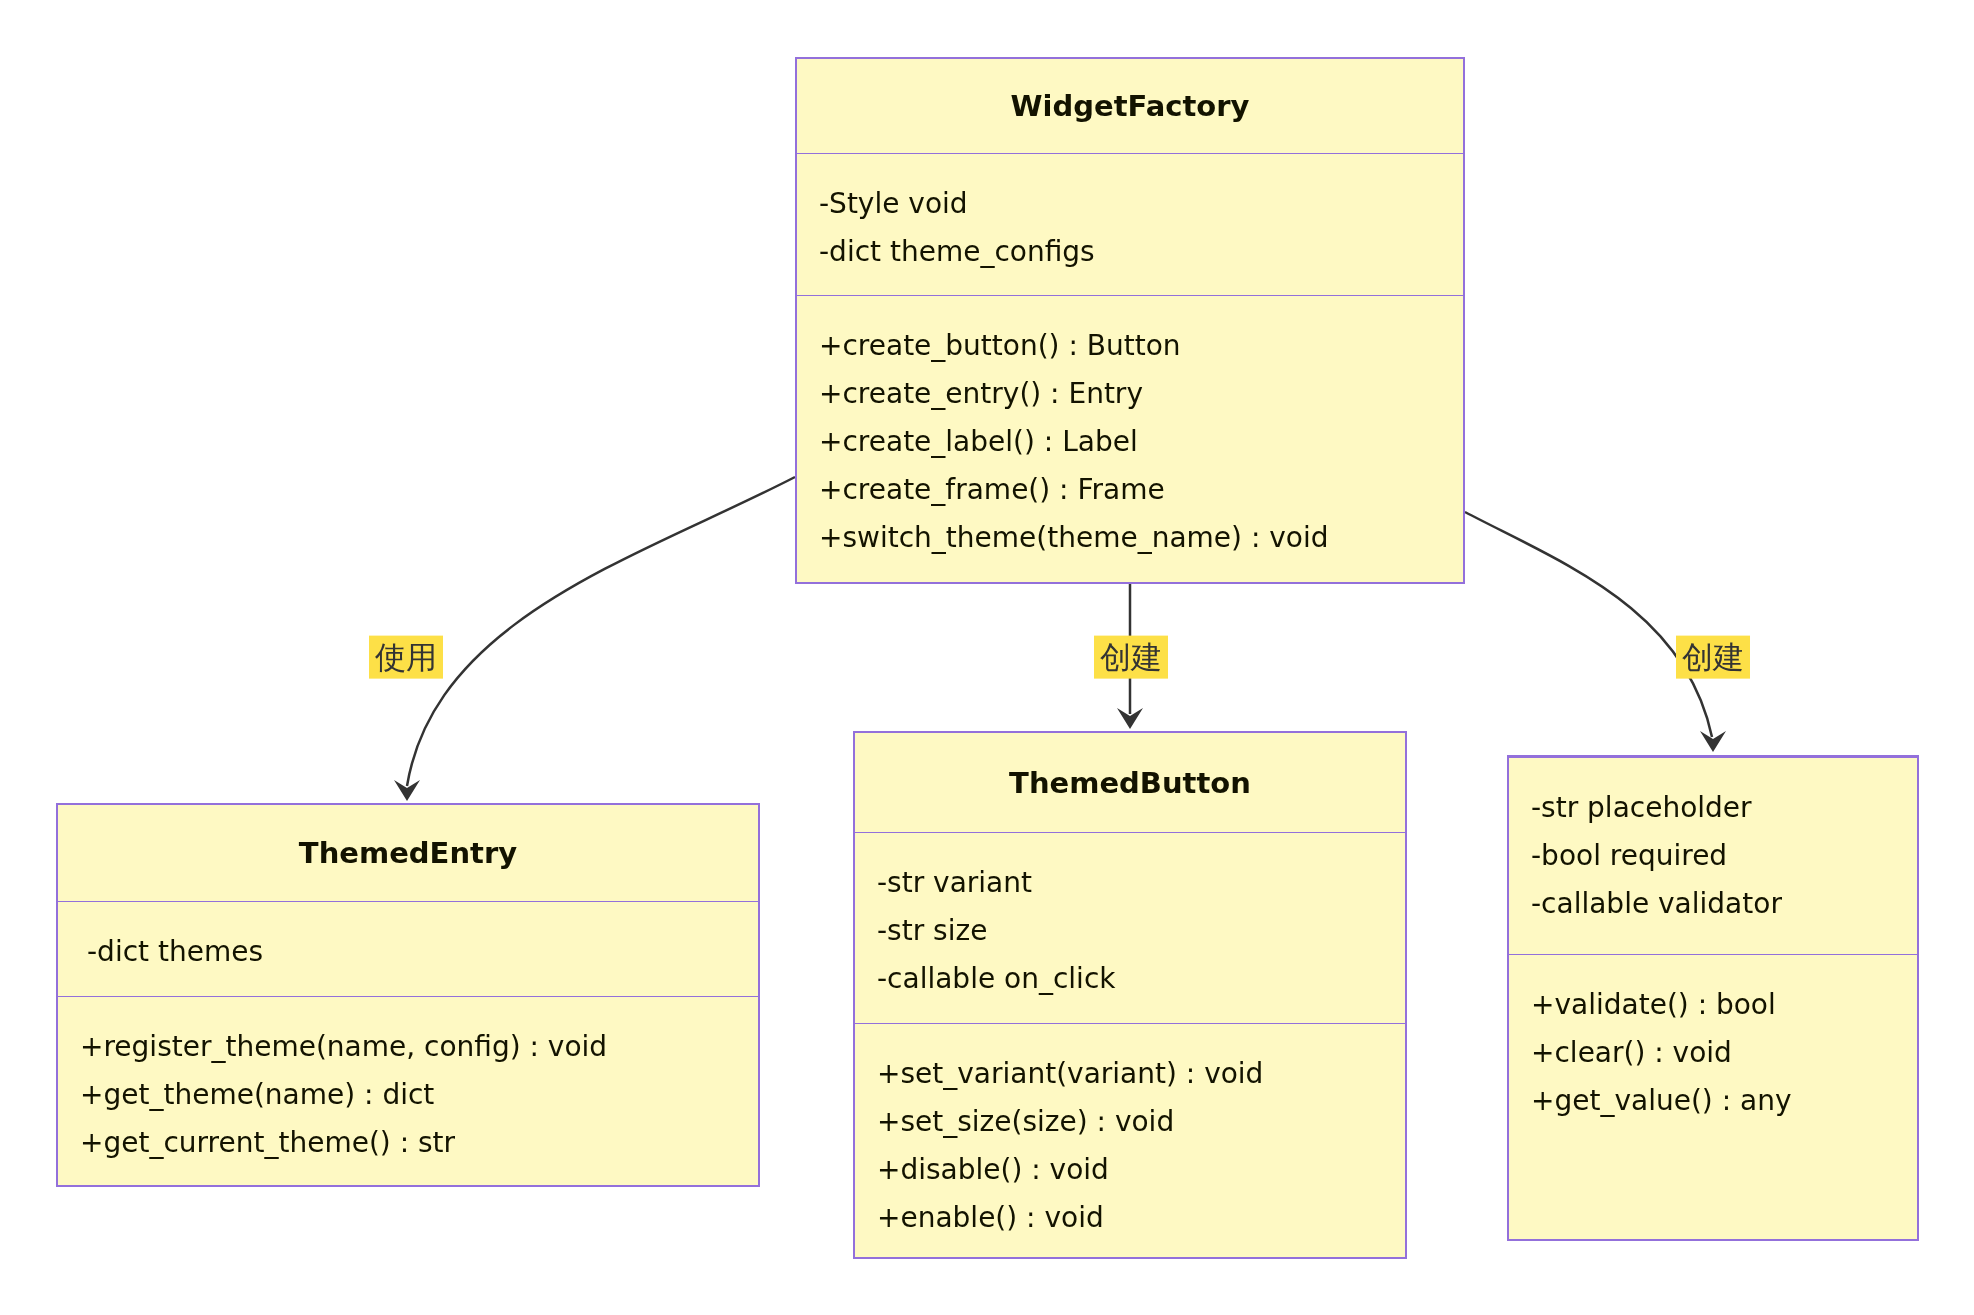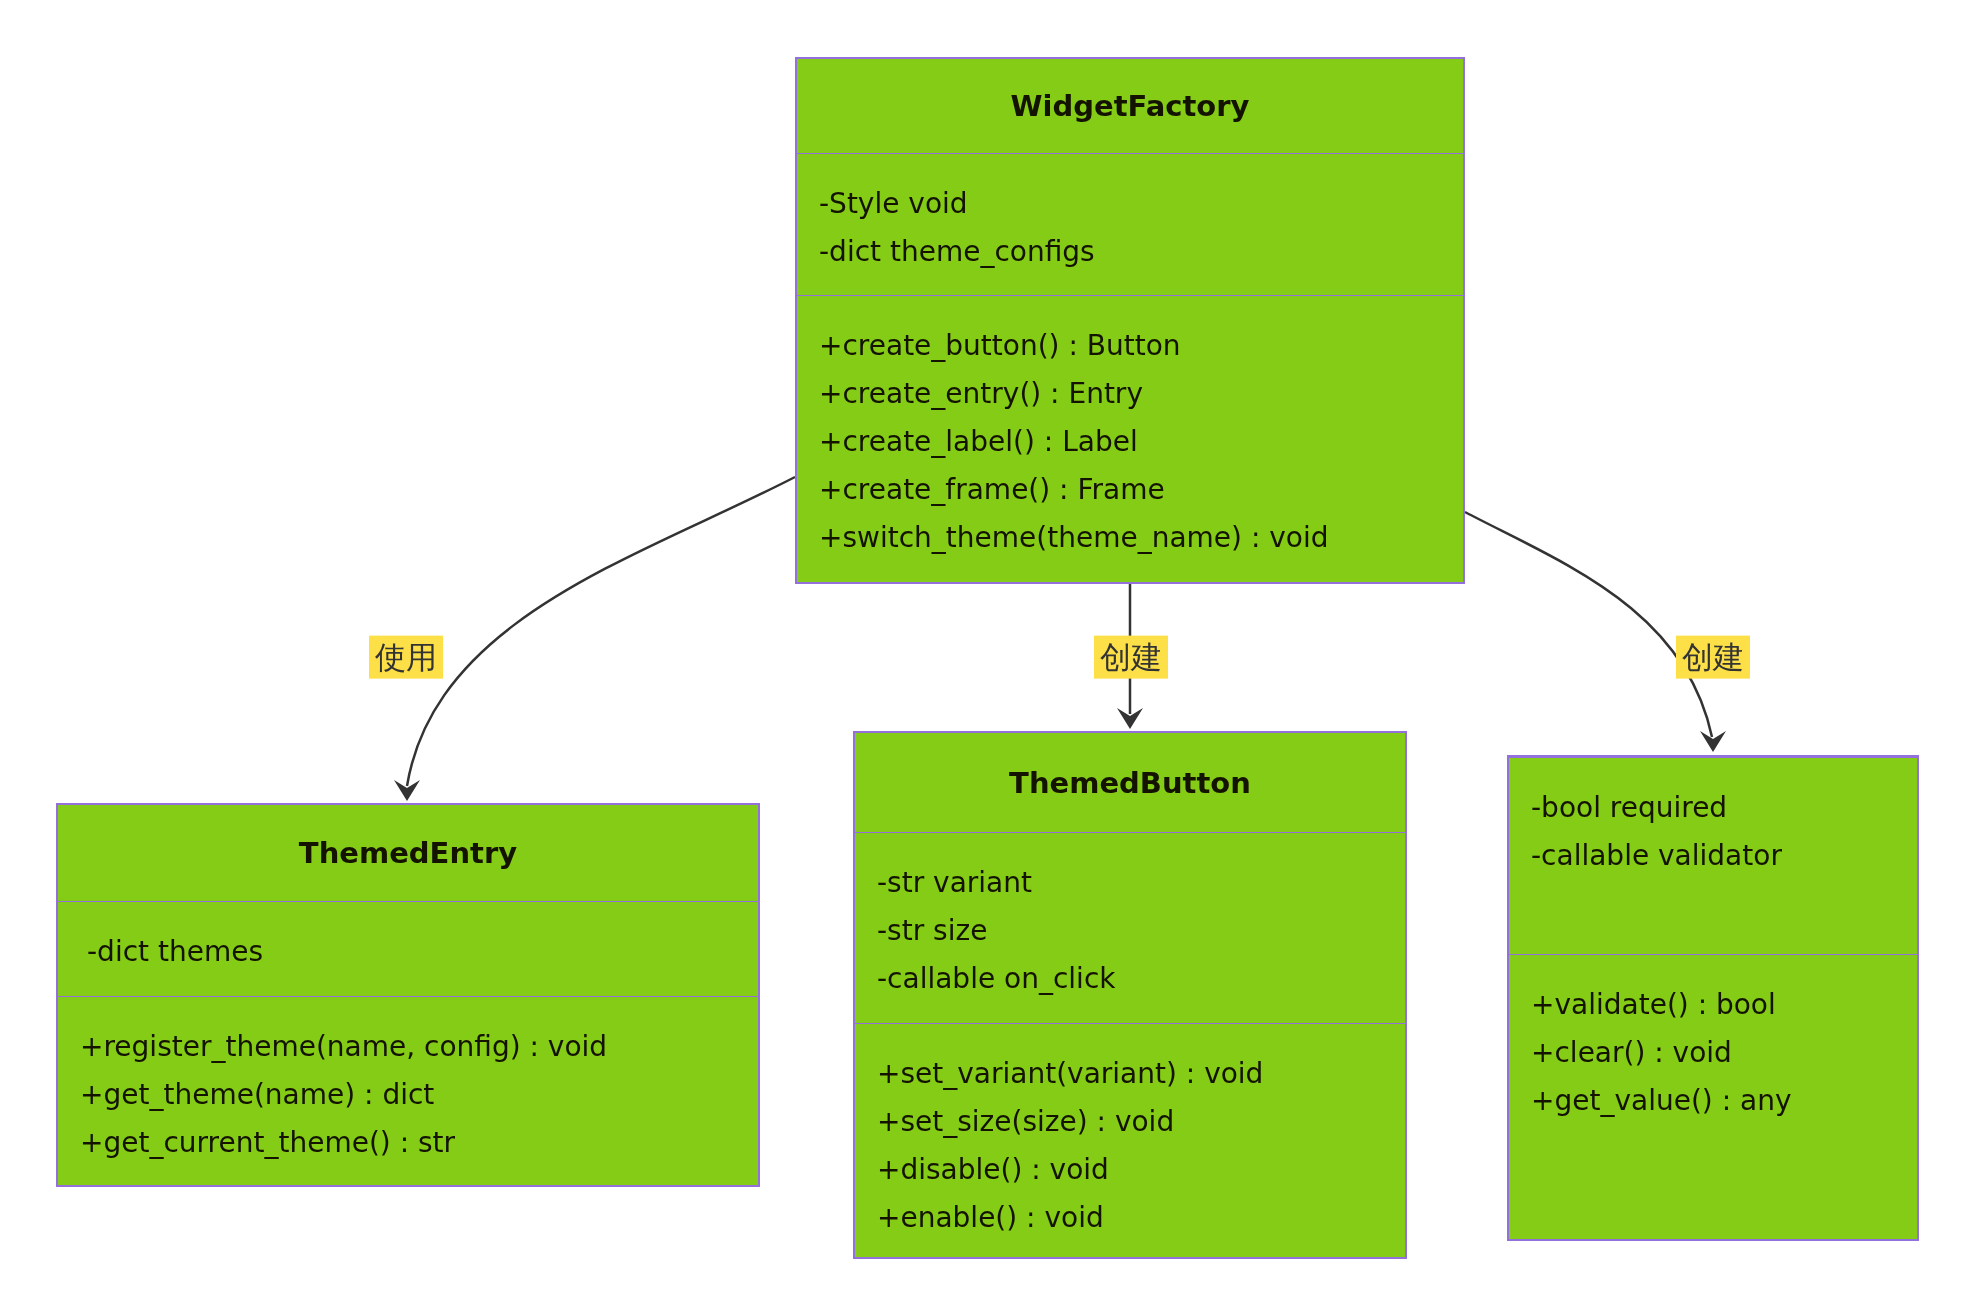--- a/index.html
+++ b/index.html
@@ -7,21 +7,21 @@
     position:relative;
     width:1974px;height:1315px;
     background:#ffffff;
     font-family:"DejaVu Sans","Liberation Sans",sans-serif;
     color:#131300;
     overflow:hidden;
   }
   .edge-layer{position:absolute;left:0;top:0;width:1974px;height:1315px;}
   .class-box{
     position:absolute;
-    background:#84cc16;
+    background:#fef9c3;
     border:2.5px solid #9370DB;
     box-sizing:border-box;
   }
   .box-title{
     display:flex;align-items:center;justify-content:center;
     font-weight:bold;font-size:29px;
     box-sizing:border-box;
   }
   .box-section{
     border-top:1.5px solid #9370DB;
@@ -121,20 +121,21 @@
     <div class="box-section methods">
         <div class="box-line">+set_variant(variant) : void</div>
         <div class="box-line">+set_size(size) : void</div>
         <div class="box-line">+disable() : void</div>
         <div class="box-line">+enable() : void</div>
       </div>
   </div>
 
   <div class="class-box box-themedentry">
     <div class="box-section attrs">
+        <div class="box-line">-str placeholder</div>
         <div class="box-line">-bool required</div>
         <div class="box-line">-callable validator</div>
       </div>
     <div class="box-section methods">
         <div class="box-line">+validate() : bool</div>
         <div class="box-line">+clear() : void</div>
         <div class="box-line">+get_value() : any</div>
       </div>
   </div>
 

